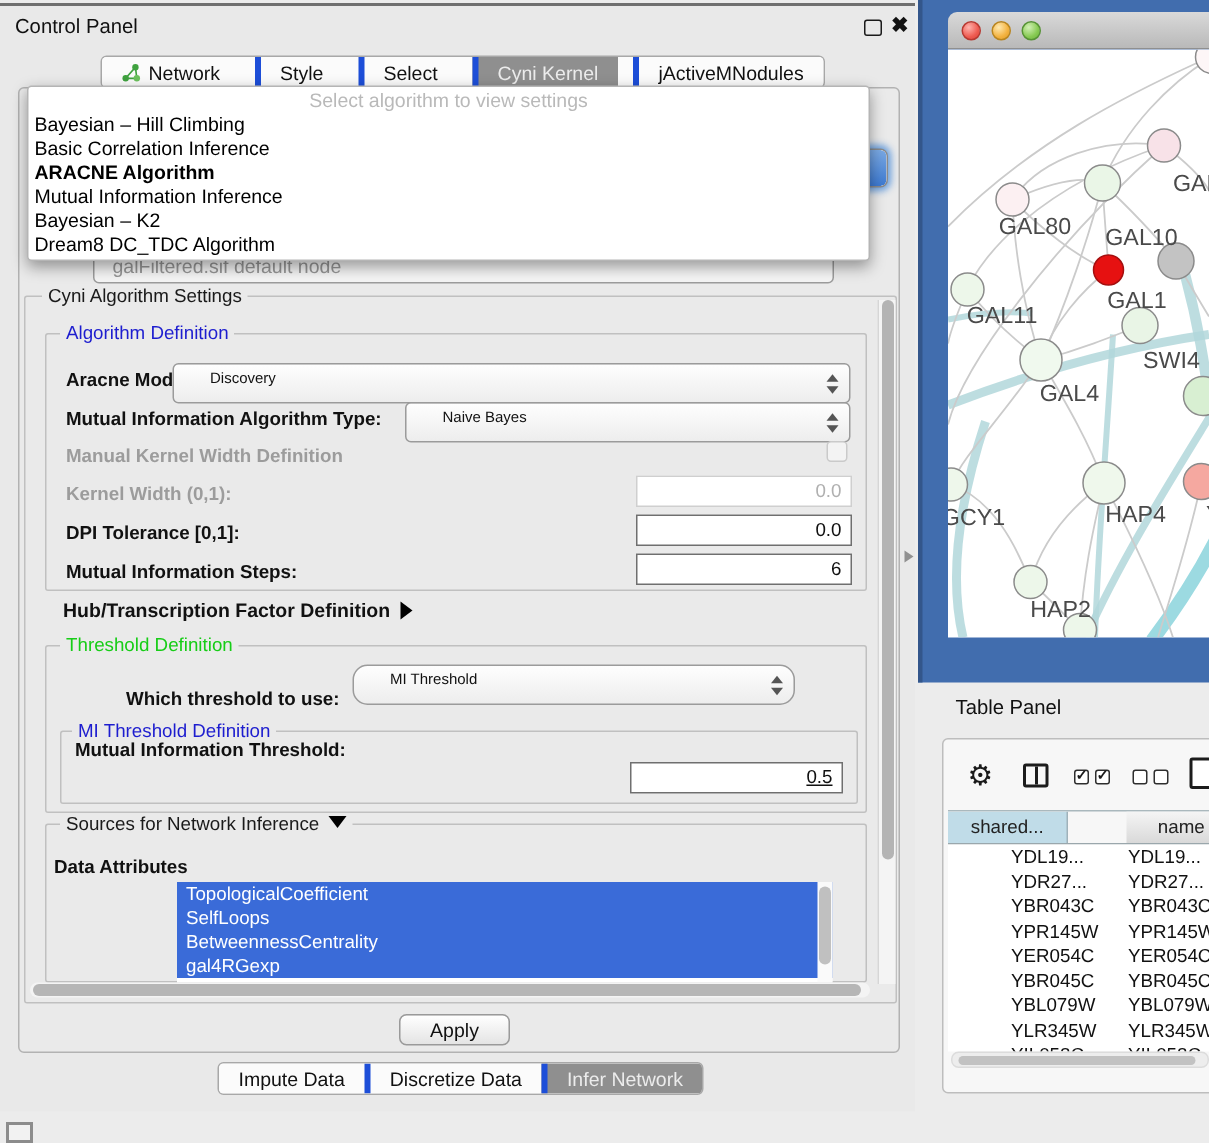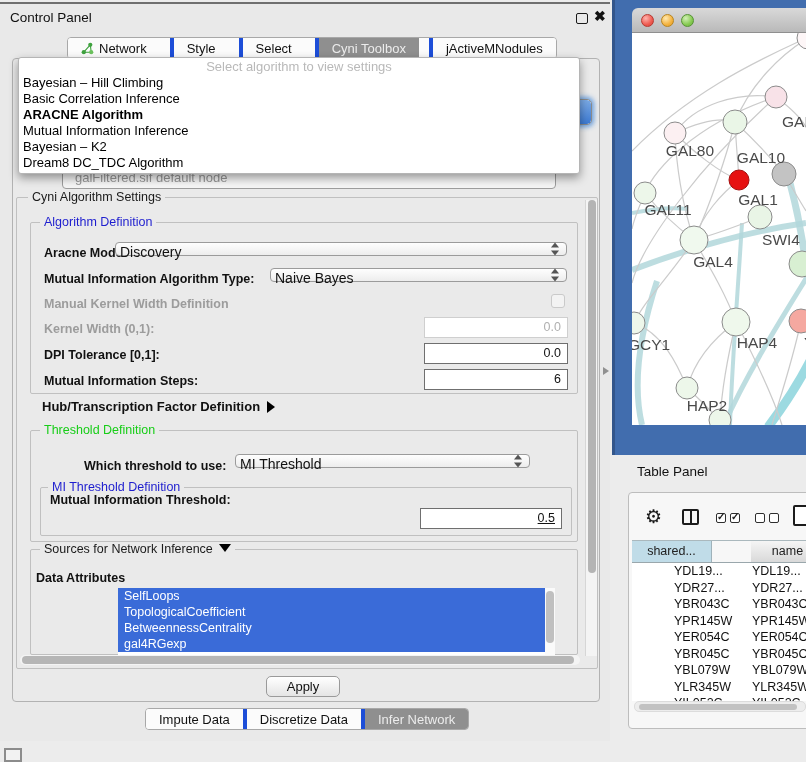--- a/index.html
+++ b/index.html
@@ -33,21 +33,21 @@
   .combo-frag{position:absolute;left:546px;top:99px;width:46px;height:26px;z-index:2;border:1px solid #8a8a8a;border-radius:5px;background:#fff;box-shadow:0 0 5px 2px rgba(90,150,220,.9);overflow:hidden;}
   .combo-frag .blue{position:absolute;right:0;top:0;width:20px;height:100%;background:linear-gradient(#7aa9e4,#3d7ad2);border-radius:0 4px 4px 0;}
 
   
   .gframe{position:absolute;border:1px solid #c0c0c0;border-radius:2px;}
   .gtitle{position:absolute;background:#eaeaea;padding:0 4px;font-size:12.5px;white-space:nowrap;z-index:3;}
   .blue-t{color:#1d1dcf;}
   .green-t{color:#17cd17;}
   .lbl{position:absolute;font-size:12.5px;font-weight:bold;color:#111;white-space:nowrap;}
   .lbl.dis{color:#9c9c9c;}
-  .combo{position:absolute;height:14px;border:1px solid #9b9b9b;border-radius:4px;background:linear-gradient(#fefefe,#ededed);font-size:14px;line-height:19px;padding-left:4px;color:#111;}
+  .combo{position:absolute;height:27px;border:1px solid #9b9b9b;border-radius:4px;background:linear-gradient(#fefefe,#ededed);font-size:10px;line-height:19px;padding-left:24px;color:#111;}
   .spin{position:absolute;right:7px;top:50%;width:8px;height:13px;transform:translateY(-50%);}
   .spin::before{content:"";position:absolute;left:0;top:0;border:4px solid transparent;border-bottom:5px solid #555;border-top:none;}
   .spin::after{content:"";position:absolute;left:0;bottom:0;border:4px solid transparent;border-top:5px solid #555;border-bottom:none;}
   .field{position:absolute;height:21px;border:1px solid #6f6f6f;background:#fff;font-size:12.5px;line-height:19px;text-align:right;padding-right:6px;color:#111;}
   .field.dis{border-color:#cfcfcf;color:#b0b0b0;}
   .chk{position:absolute;width:14px;height:14px;border:1px solid #cacaca;border-radius:3px;background:#f3f3f3;}
   .tri-r{display:inline-block;width:0;height:0;border-left:8px solid #000;border-top:6px solid transparent;border-bottom:6px solid transparent;margin-left:7px;vertical-align:-2px;}
   .tri-d{display:inline-block;width:0;height:0;border-top:8px solid #000;border-left:6px solid transparent;border-right:6px solid transparent;margin-left:6px;vertical-align:1px;}
 
   .attr-list{position:absolute;left:118px;top:588px;width:437px;height:67px;background:#fff;overflow:hidden;}
@@ -116,21 +116,21 @@
         </svg>
         <span>Network</span>
       </div>
       <div class="tab">
         <span>Style</span>
       </div>
       <div class="tab">
         <span>Select</span>
       </div>
       <div class="tab sel">
-        <span>Cyni Toolbox</span>
+        <span>Cyni Kernel</span>
       </div>
       <div class="tab">
         <span>jActiveMNodules</span>
       </div>
     </div>
 
   <div class="combo-frag">
       <div class="blue"></div>
     </div>
   <div class="gal-combo">galFiltered.sif default node</div>
@@ -168,34 +168,34 @@
 
   <div class="lbl" style="left:44px;top:374px;">Mutual Information Steps:</div>
   <div class="field" style="left:424px;top:369px;width:144px;">6</div>
 
   <div class="lbl" style="left:42px;top:399px;font-size:13px;"><span>Hub/Transcription Factor Definition</span><span class="tri-r"></span></div>
 
   <div class="gframe" style="left:30px;top:430px;width:548px;height:112px;"></div>
   <div class="gtitle green-t" style="left:40px;top:423px;">Threshold Definition</div>
 
   <div class="lbl" style="left:84px;top:459px;">Which threshold to use:</div>
-  <div class="combo" style="left:235px;top:454px;width:295px;"><span>MI Threshold</span><span class="spin"></span></div>
+  <div class="combo" style="left:235px;top:443px;width:295px;border-radius:10px;"><span>MI Threshold</span><span class="spin"></span></div>
 
   <div class="gframe" style="left:40px;top:487px;width:532px;height:49px;"></div>
   <div class="gtitle blue-t" style="left:48px;top:480px;">MI Threshold Definition</div>
   <div class="lbl" style="left:50px;top:493px;">Mutual Information Threshold:</div>
   <div class="field" style="left:420px;top:508px;width:142px;text-decoration:underline;">0.5</div>
 
   <div class="gframe" style="left:30px;top:549px;width:548px;height:106px;"></div>
   <div class="gtitle" style="left:40px;top:542px;color:#1a1a1a;"><span>Sources for Network Inference</span><span class="tri-d"></span></div>
   <div class="lbl" style="left:36px;top:571px;">Data Attributes</div>
   <div class="attr-list">
 
-  <div class="attr-item">SelfLoops</div>
-      <div class="attr-item">TopologicalCoefficient</div>
+  <div class="attr-item">TopologicalCoefficient</div>
+      <div class="attr-item">SelfLoops</div>
       <div class="attr-item">BetweennessCentrality</div>
       <div class="attr-item">gal4RGexp</div>
       <div class="attr-scroll">
         <div class="attr-thumb"></div>
       </div>
     </div>
 
   <div class="vscroll">
       <div class="vthumb"></div>
     </div>

